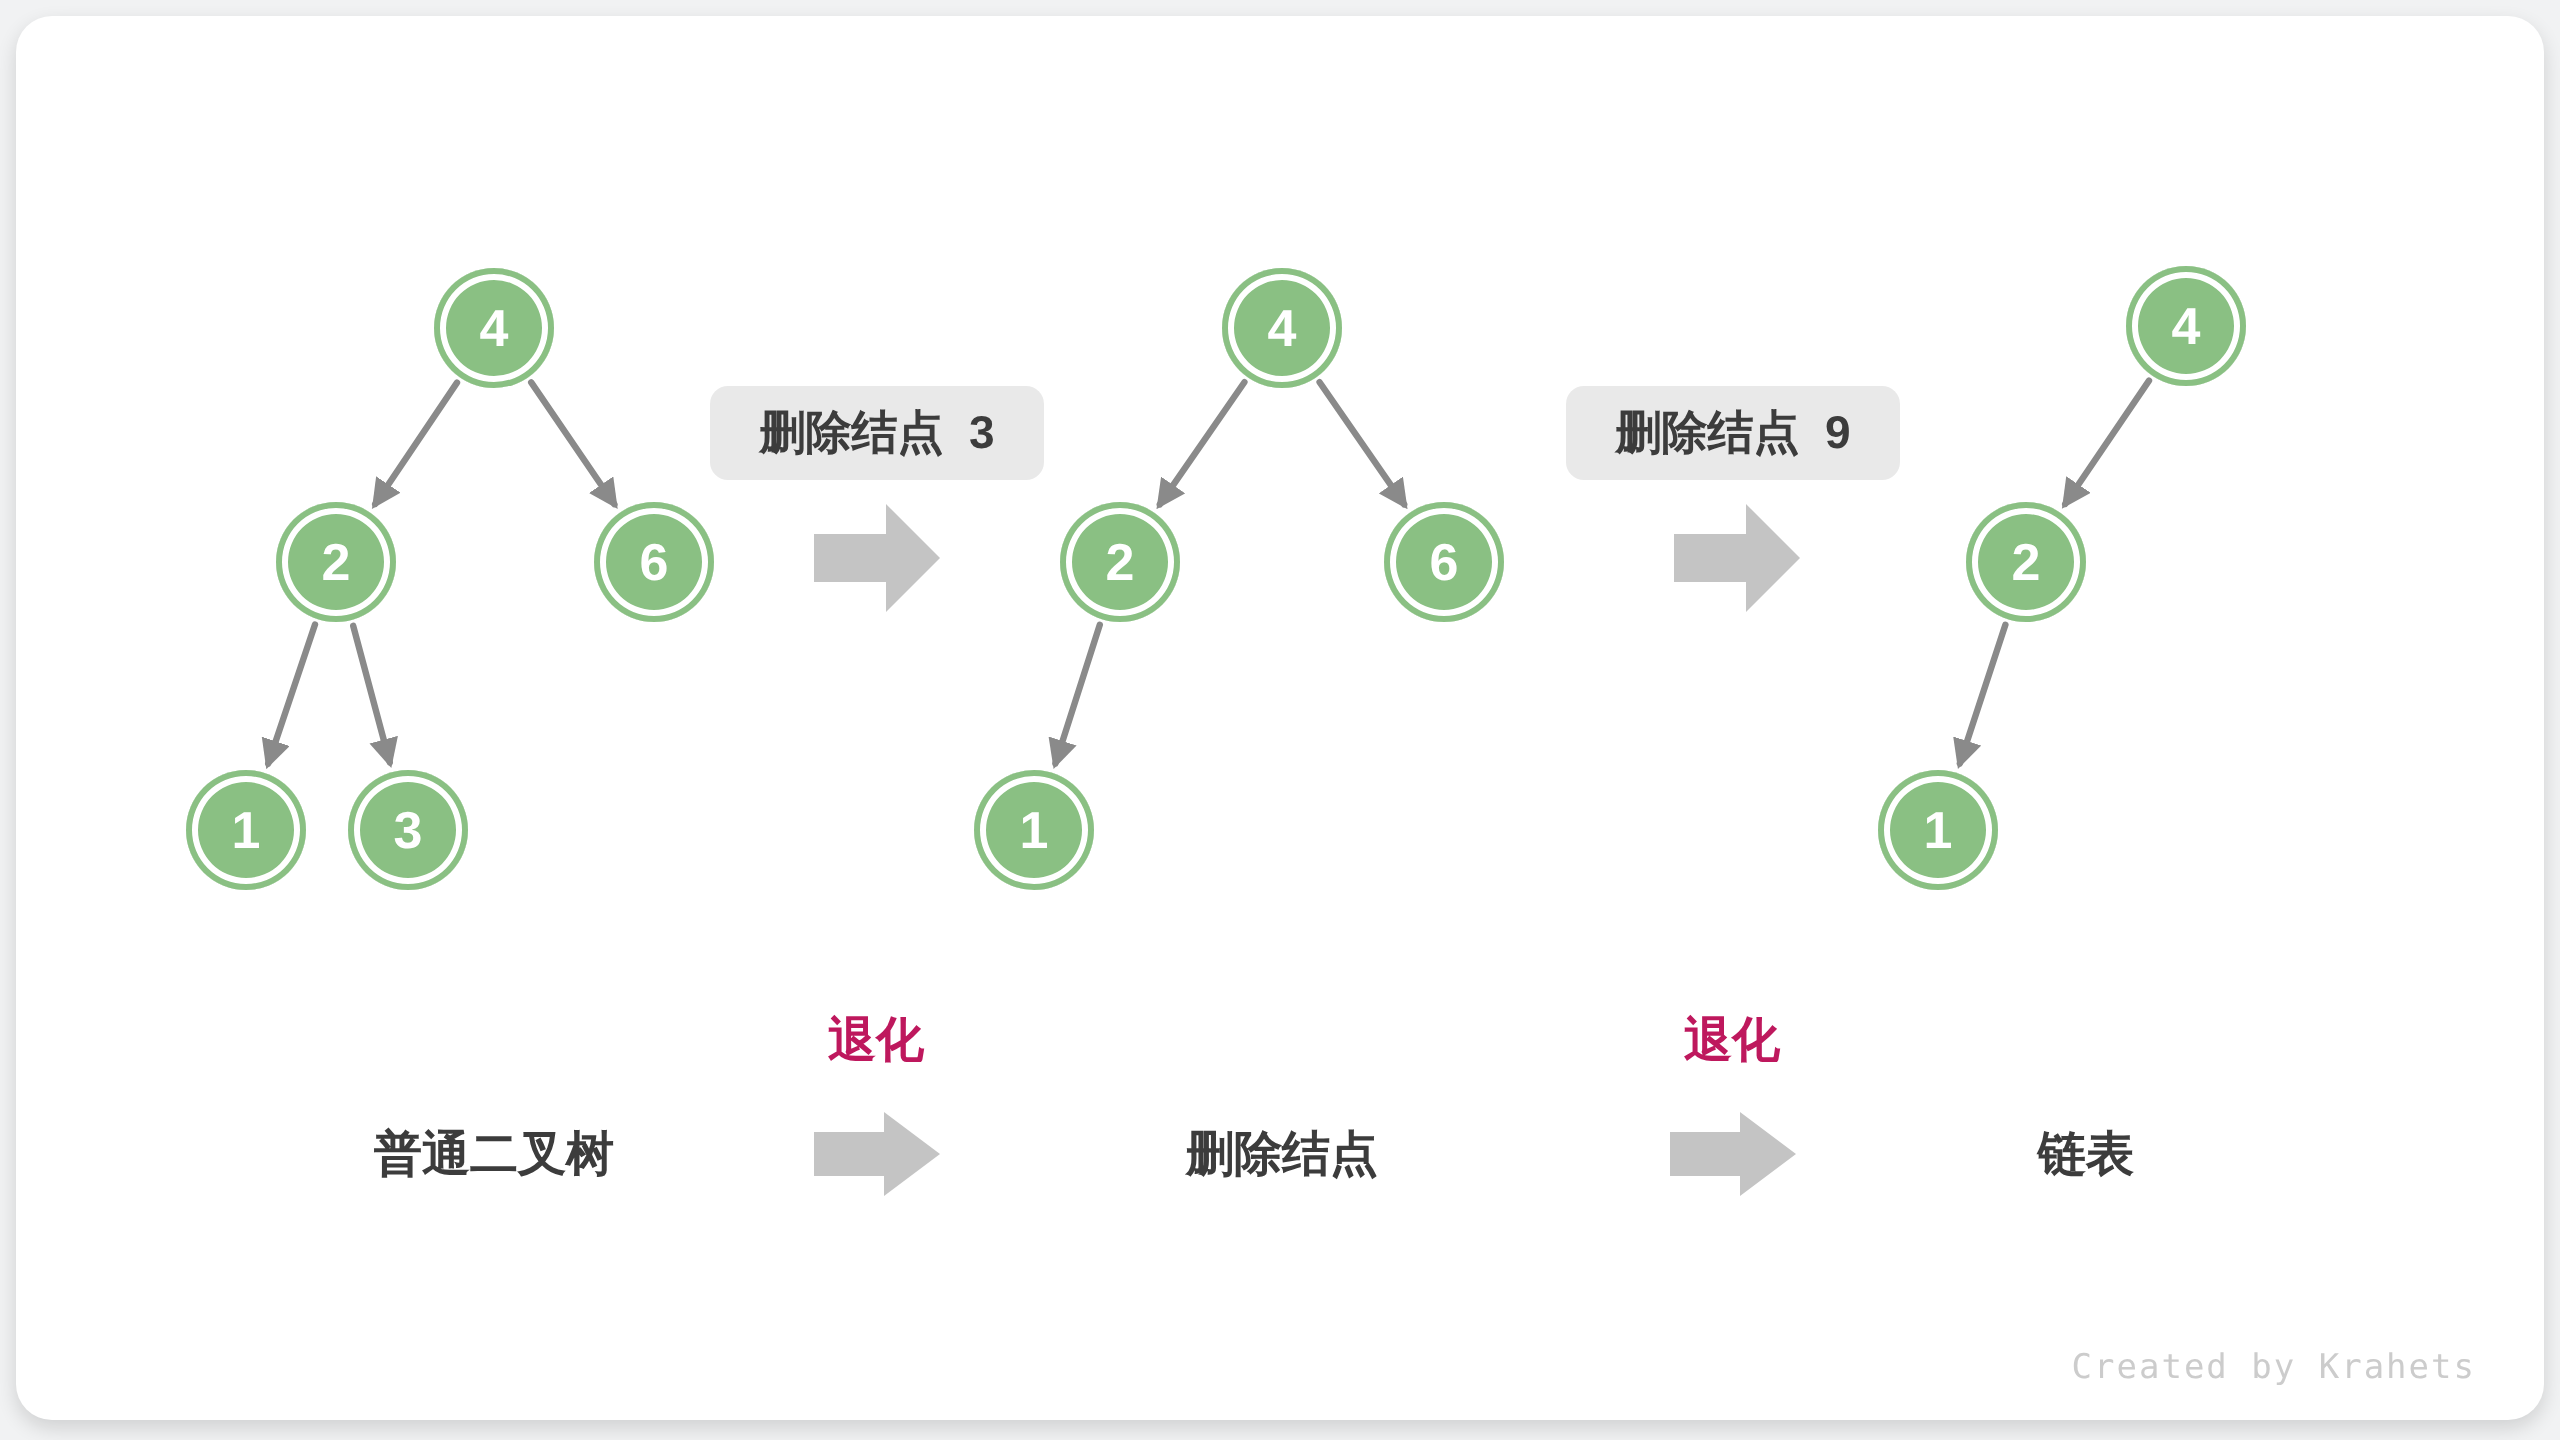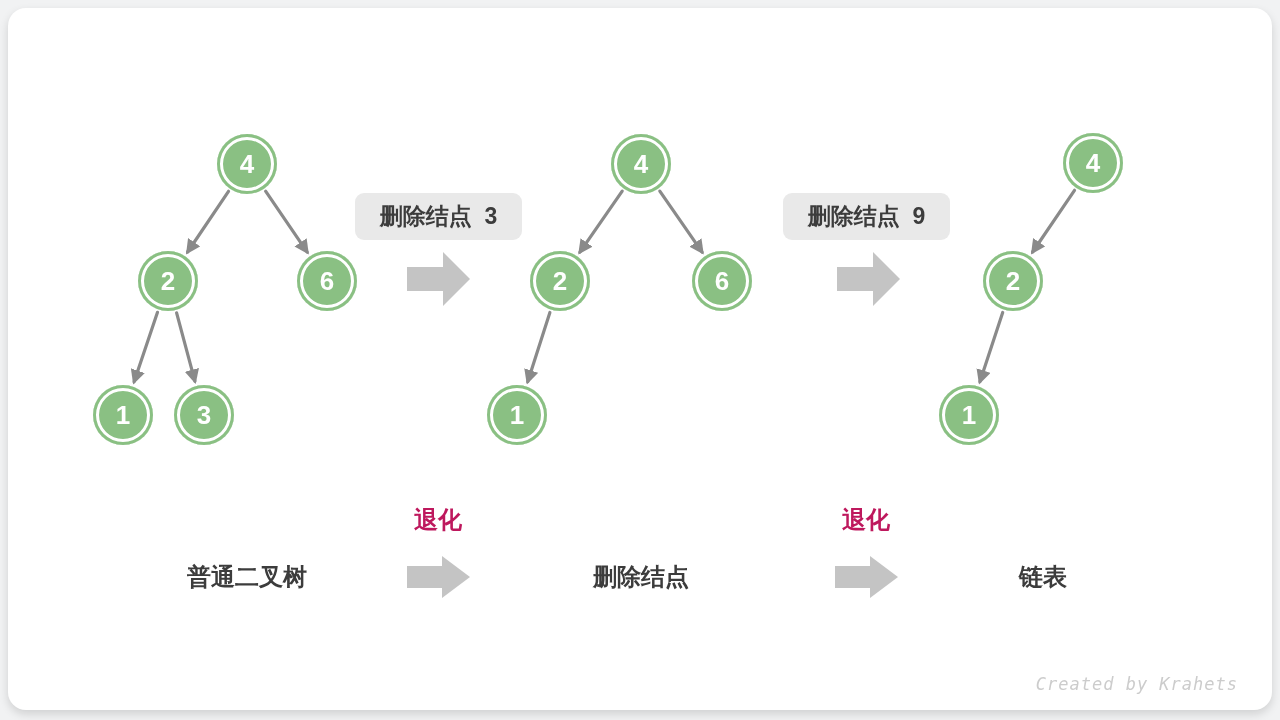--- a/index.html
+++ b/index.html
@@ -44,21 +44,21 @@
     white-space:pre;
   }
   .degenerate{
     position:absolute;width:120px;top:504px;
     text-align:center;
     color:#be185d;font-size:24px;font-weight:bold;
   }
   .credit{
     position:absolute;right:42px;bottom:26px;
     font-family:"DejaVu Sans Mono","Liberation Mono",monospace;
-    font-size:17px;color:#cccccc;letter-spacing:1px;font-style:italic;
+    font-size:17px;color:#cccccc;letter-spacing:1px;
   }
 </style>
 </head>
 <body>
 
 <div class="panel"></div>
 
 <svg class="overlay" viewBox="0 0 1280 720" xmlns="http://www.w3.org/2000/svg">
   <defs>
     <marker id="arrowhead" viewBox="0 0 10 10" refX="8" refY="5" markerWidth="4.6" markerHeight="4.6" orient="auto-start-reverse">

